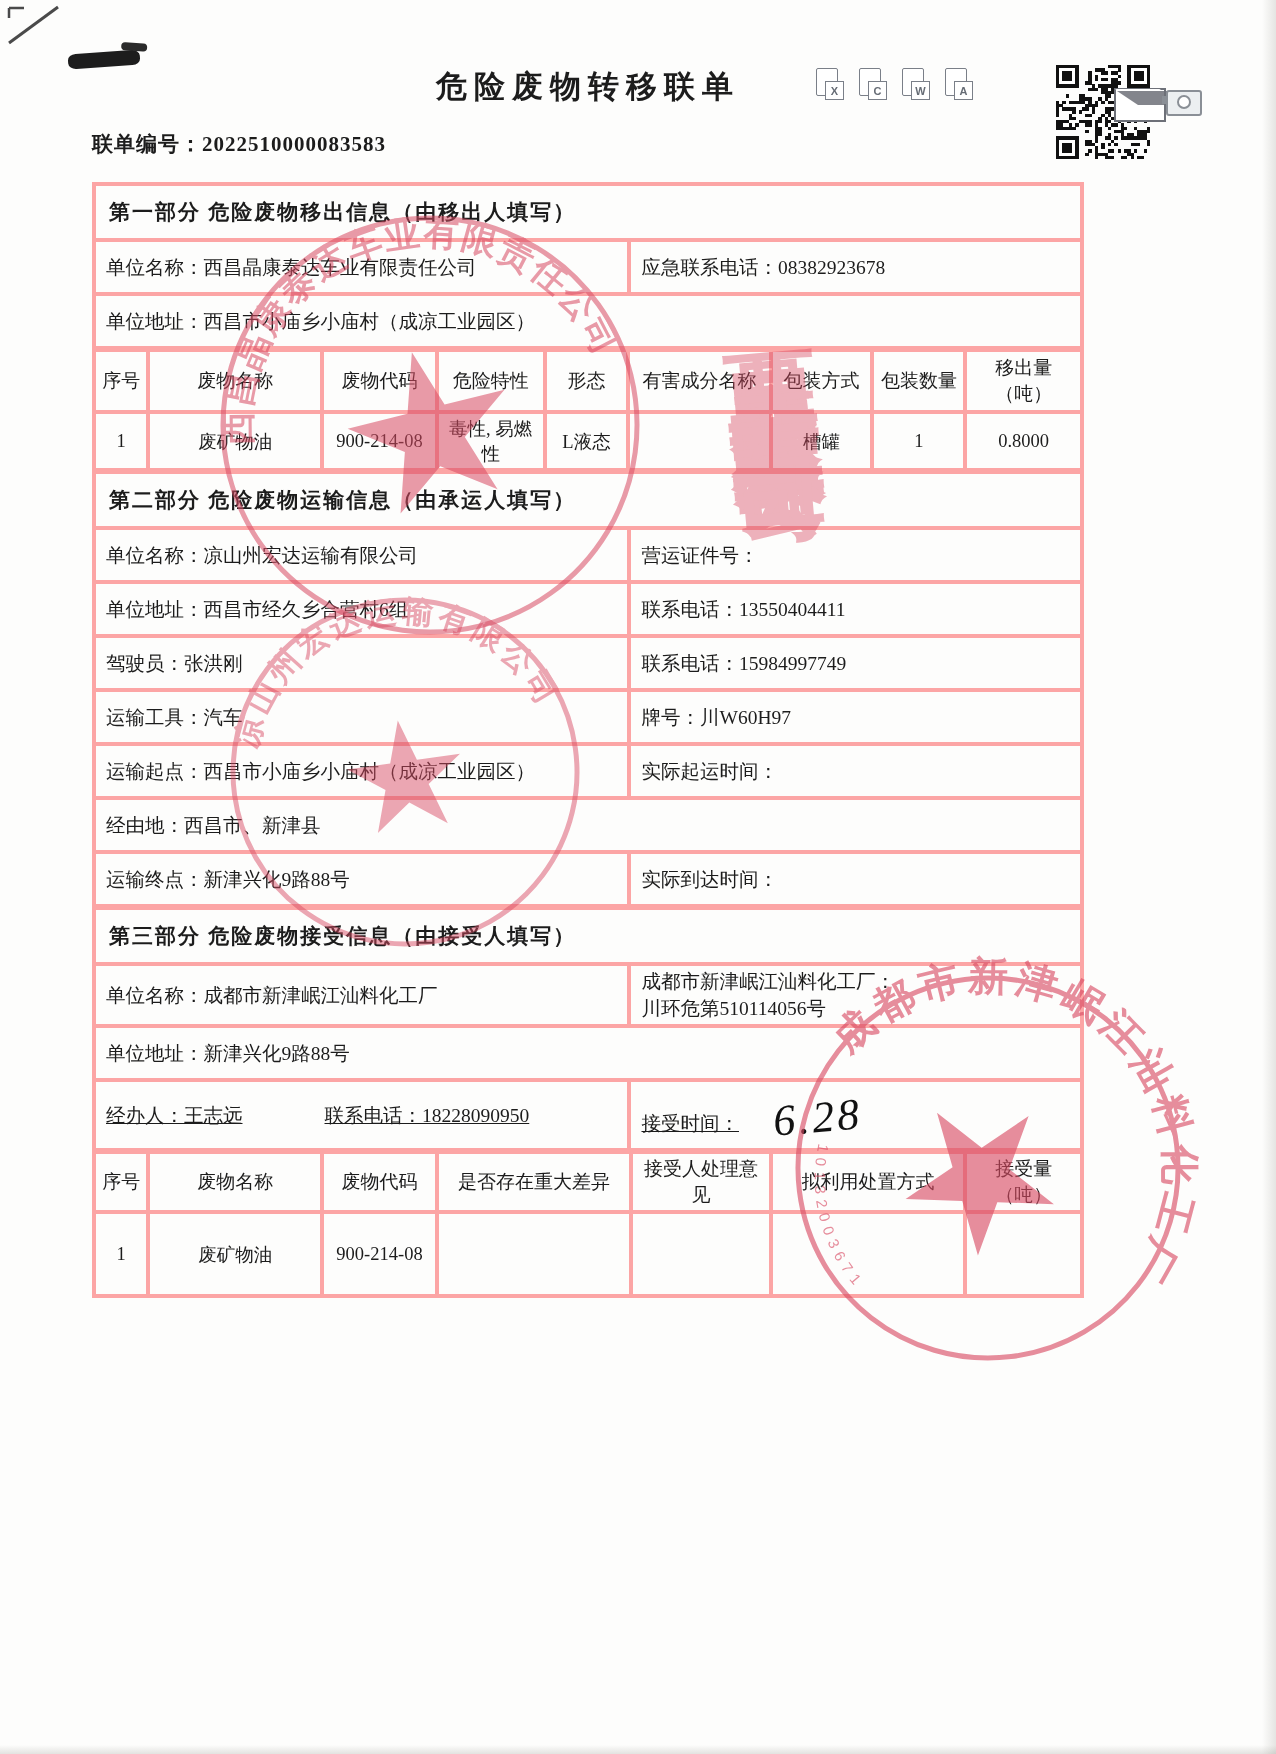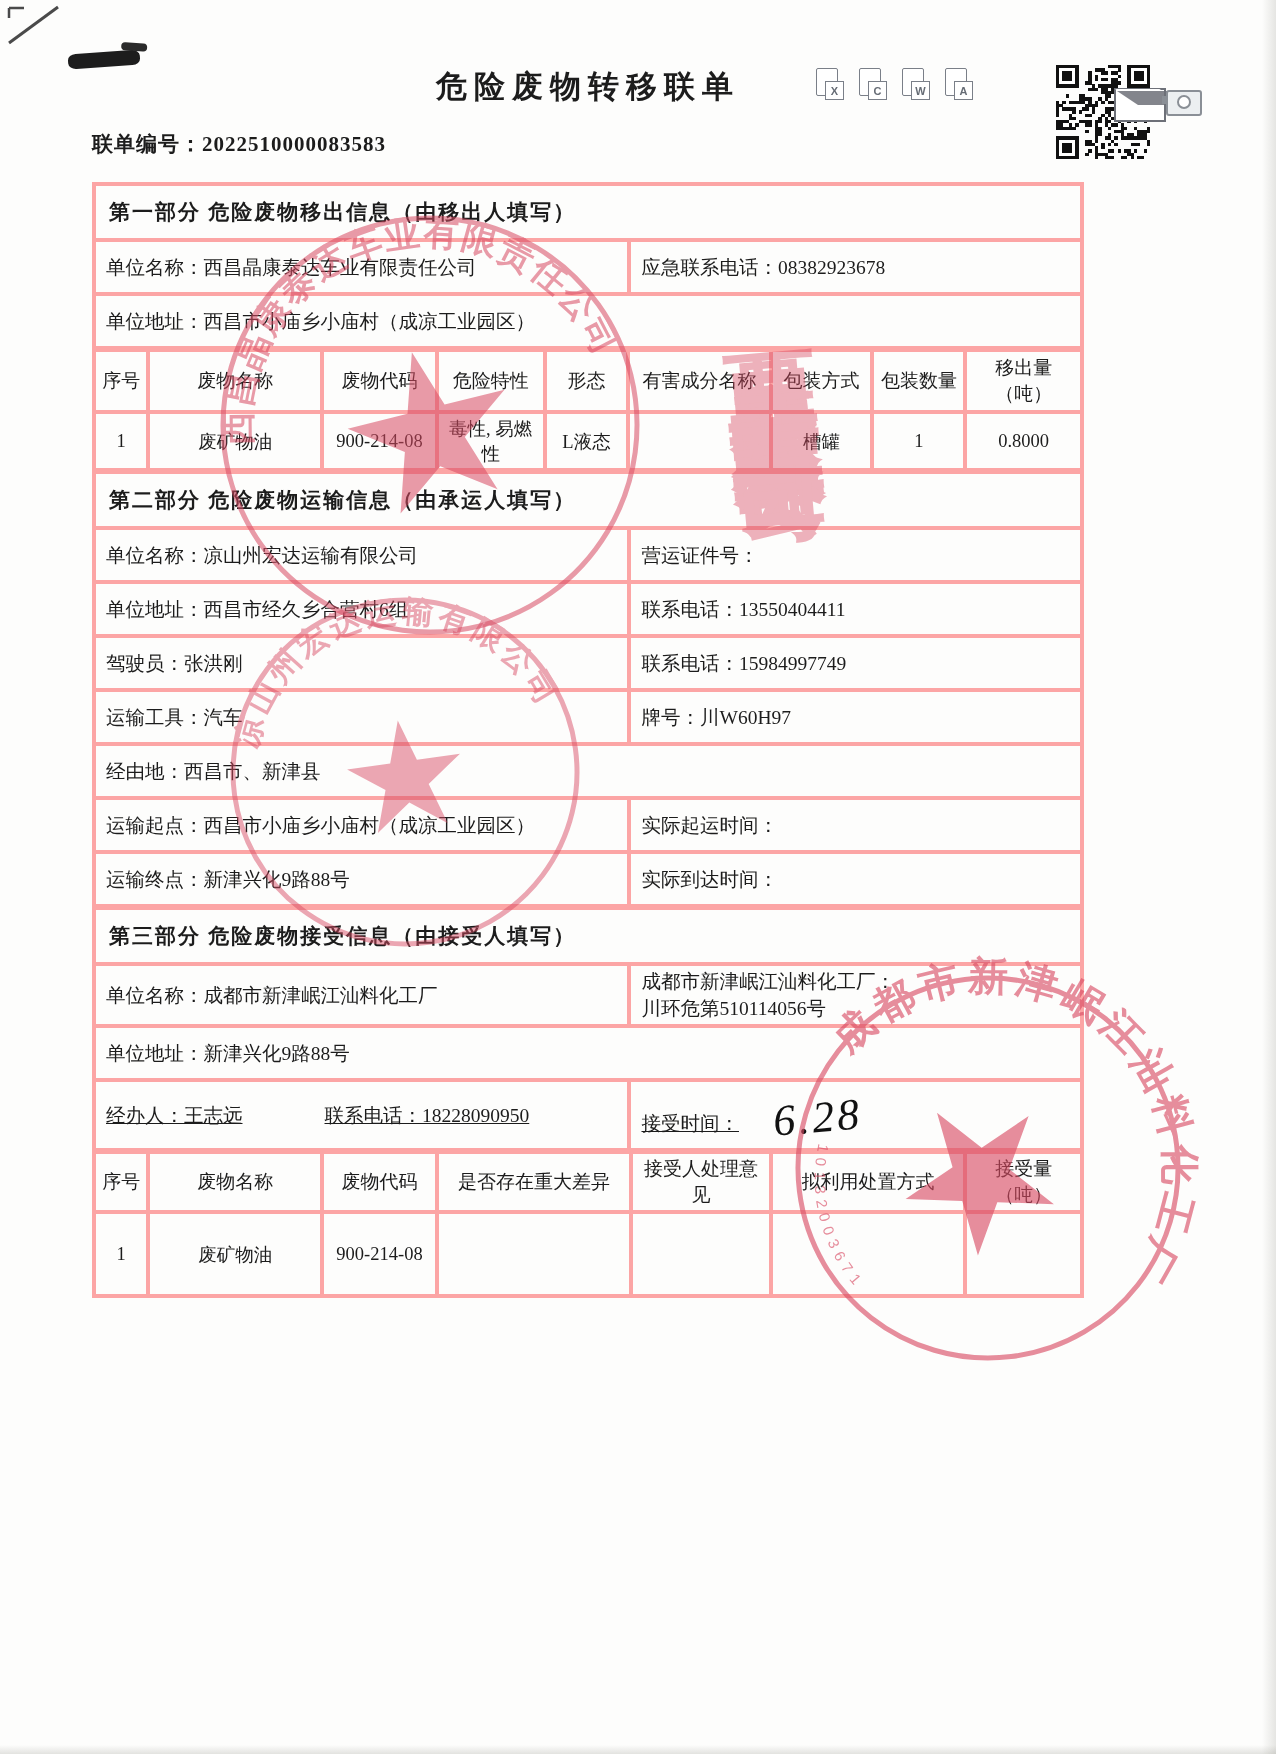--- a/index.html
+++ b/index.html
@@ -463,25 +463,25 @@
       </tr>
       <tr class="f46">
         <td><span class="lbl">驾驶员：</span><span class="val">张洪刚</span></td>
         <td><span class="lbl">联系电话：</span><span class="val">15984997749</span></td>
       </tr>
       <tr class="f46">
         <td><span class="lbl">运输工具：</span><span class="val">汽车</span></td>
         <td><span class="lbl">牌号：</span><span class="val">川W60H97</span></td>
       </tr>
       <tr class="f46">
-        <td colspan="2"><span class="lbl">经由地：</span><span class="val">西昌市、新津县</span></td>
-      </tr>
-      <tr class="f46">
         <td><span class="lbl">运输起点：</span><span class="val">西昌市小庙乡小庙村（成凉工业园区）</span></td>
         <td><span class="lbl">实际起运时间：</span><span class="val"></span></td>
+      </tr>
+      <tr class="f46">
+        <td colspan="2"><span class="lbl">经由地：</span><span class="val">西昌市、新津县</span></td>
       </tr>
       <tr class="f46">
         <td><span class="lbl">运输终点：</span><span class="val">新津兴化9路88号</span></td>
         <td><span class="lbl">实际到达时间：</span><span class="val"></span></td>
       </tr>
     </tbody>
       </table>
 
     <table>
       <colgroup>

